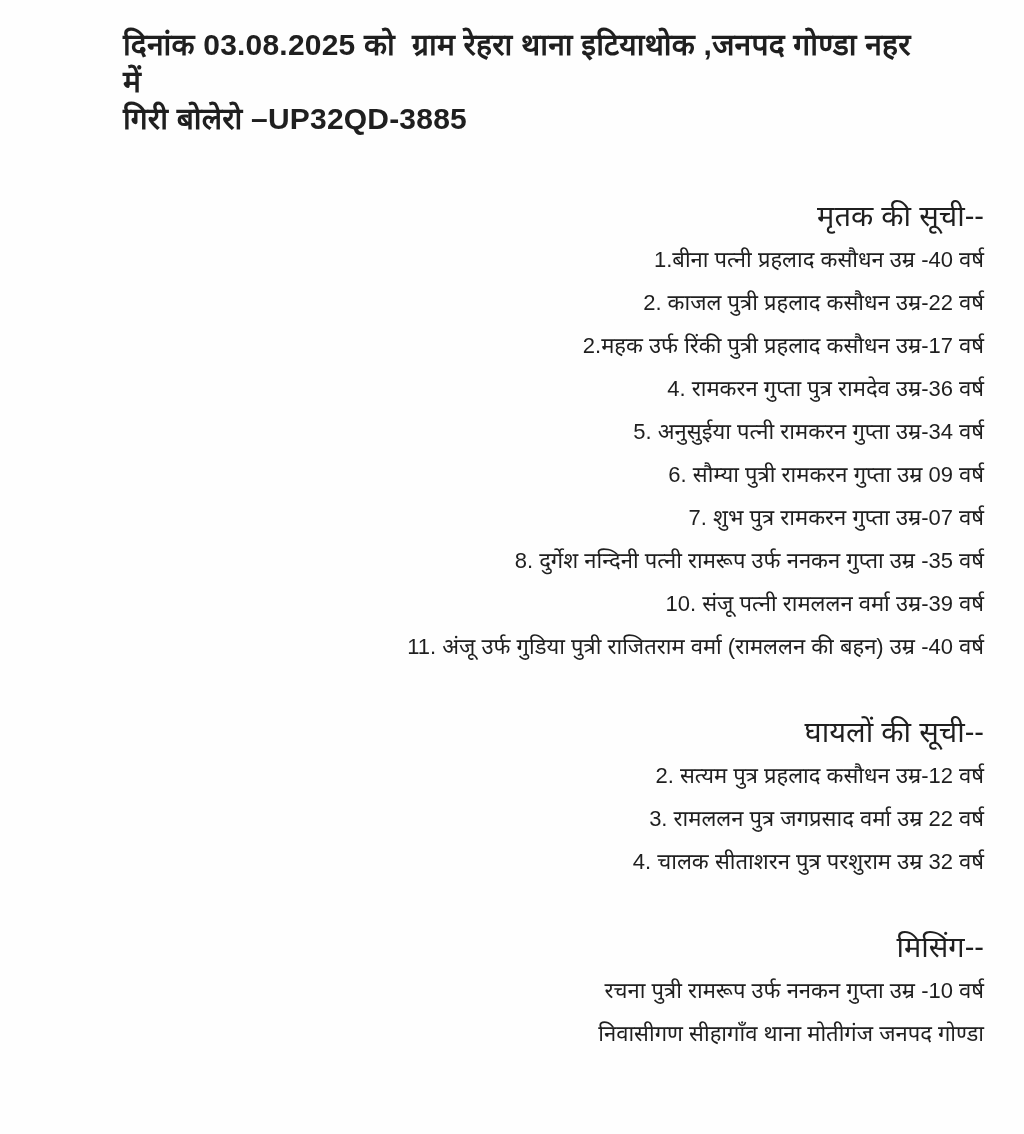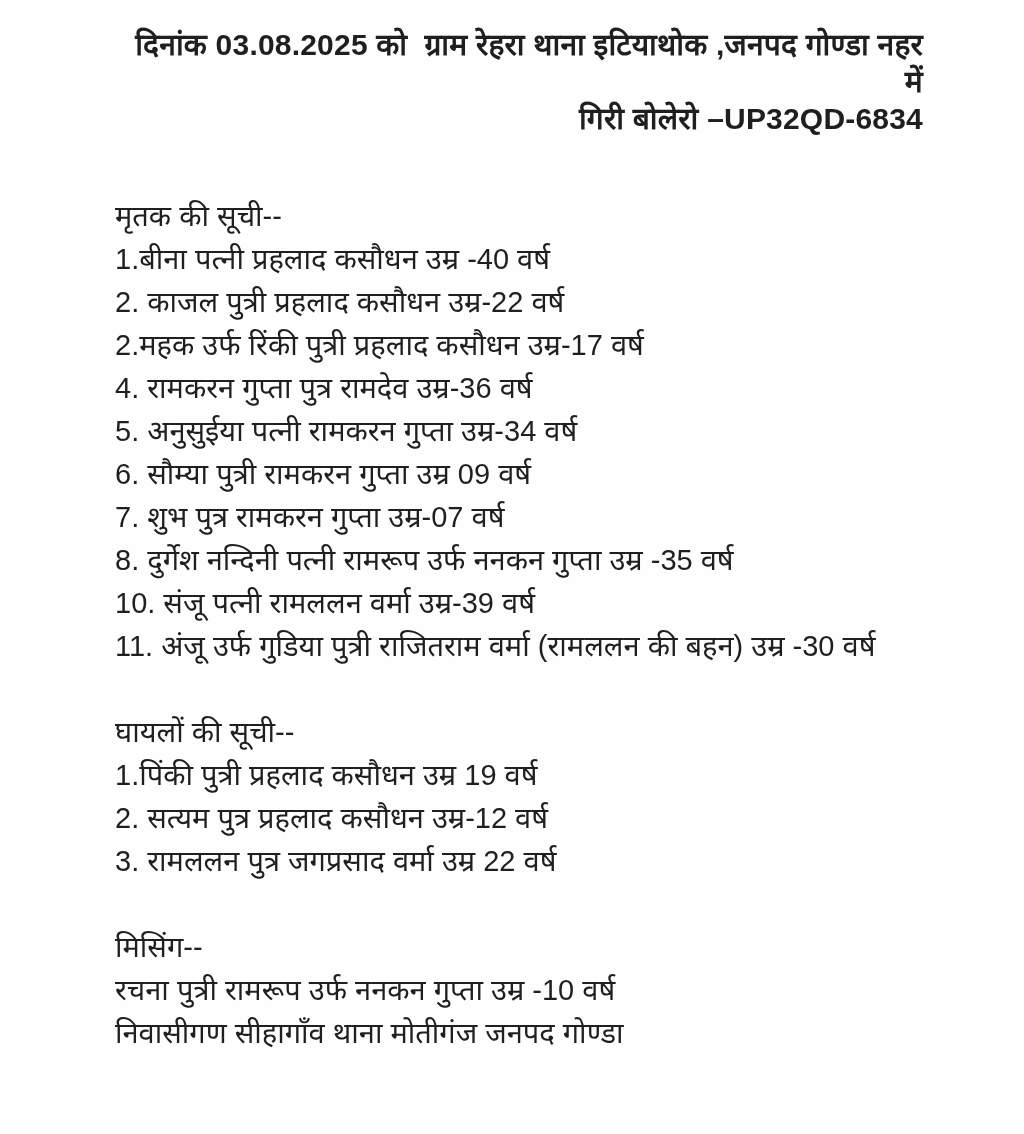--- a/index.html
+++ b/index.html
@@ -18,67 +18,67 @@
     padding: 26px 40px 0 115px;
   }
   .doc-title {
     margin-left: 8px;
     width: 800px;
     font-weight: 700;
     font-size: 30px;
     line-height: 37px;
     margin-bottom: 58px;
     letter-spacing: 0.2px;
-    text-align: right;
   }
   .t-line {
     white-space: pre-wrap;
   }
   .section {
     margin-bottom: 43px;
+    text-align: right;
   }
   .line {
-    font-size: 29px;
+    font-size: 22px;
     line-height: 43px;
     white-space: pre-wrap;
   }
   .heading {
     font-size: 29px;
   }
 </style>
 </head>
 <body>
 
 <div class="page">
   <div class="content">
 
     <div class="doc-title">
       <div class="t-line">दिनांक 03.08.2025 को  ग्राम रेहरा थाना इटियाथोक ,जनपद गोण्डा नहर में</div>
-      <div class="t-line">गिरी बोलेरो –UP32QD-6834</div>
+      <div class="t-line">गिरी बोलेरो –UP32QD-3885</div>
     </div>
 
     <div class="section">
       <div class="line heading">मृतक की सूची--</div>
       <div class="line">1.बीना पत्नी प्रहलाद कसौधन उम्र -40 वर्ष</div>
       <div class="line">2. काजल पुत्री प्रहलाद कसौधन उम्र-22 वर्ष</div>
       <div class="line">2.महक उर्फ रिंकी पुत्री प्रहलाद कसौधन उम्र-17 वर्ष</div>
       <div class="line">4. रामकरन गुप्ता पुत्र रामदेव उम्र-36 वर्ष</div>
       <div class="line">5. अनुसुईया पत्नी रामकरन गुप्ता उम्र-34 वर्ष</div>
       <div class="line">6. सौम्या पुत्री रामकरन गुप्ता उम्र 09 वर्ष</div>
       <div class="line">7. शुभ पुत्र रामकरन गुप्ता उम्र-07 वर्ष</div>
       <div class="line">8. दुर्गेश नन्दिनी पत्नी रामरूप उर्फ ननकन गुप्ता उम्र -35 वर्ष</div>
       <div class="line">10. संजू पत्नी रामललन वर्मा उम्र-39 वर्ष</div>
-      <div class="line">11. अंजू उर्फ गुडिया पुत्री राजितराम वर्मा (रामललन की बहन) उम्र -30 वर्ष</div>
+      <div class="line">11. अंजू उर्फ गुडिया पुत्री राजितराम वर्मा (रामललन की बहन) उम्र -40 वर्ष</div>
     </div>
 
     <div class="section">
       <div class="line heading">घायलों की सूची--</div>
-      <div class="line">1.पिंकी पुत्री प्रहलाद कसौधन उम्र 19 वर्ष</div>
       <div class="line">2. सत्यम पुत्र प्रहलाद कसौधन उम्र-12 वर्ष</div>
       <div class="line">3. रामललन पुत्र जगप्रसाद वर्मा उम्र 22 वर्ष</div>
+      <div class="line">4. चालक सीताशरन पुत्र परशुराम उम्र 32 वर्ष</div>
     </div>
 
     <div class="section">
       <div class="line heading">मिसिंग--</div>
       <div class="line">रचना पुत्री रामरूप उर्फ ननकन गुप्ता उम्र -10 वर्ष</div>
       <div class="line">निवासीगण सीहागाँव थाना मोतीगंज जनपद गोण्डा</div>
     </div>
 
   </div>
 </div>

